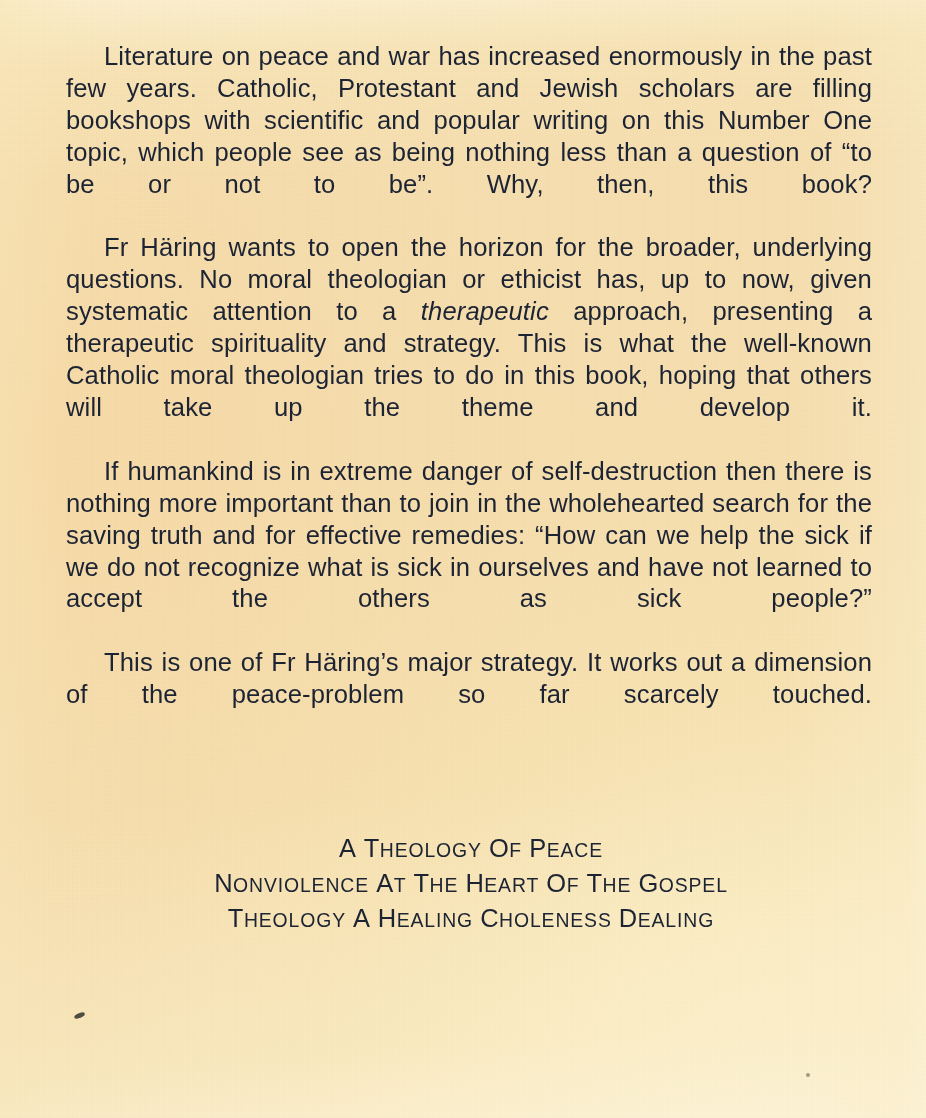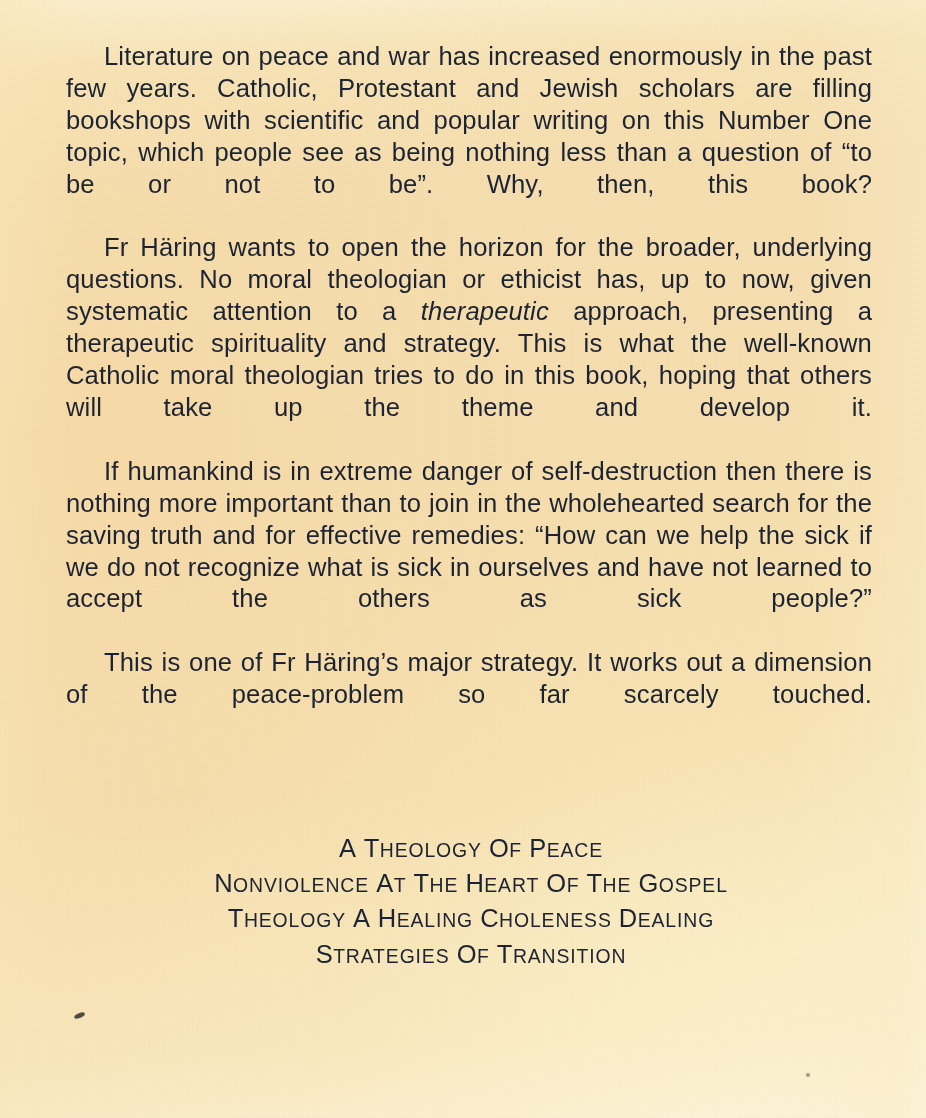--- a/index.html
+++ b/index.html
@@ -176,19 +176,18 @@
     <p class="para">If humankind is in extreme danger of self-destruction then there is nothing more important than to join in the wholehearted search for the saving truth and for effective remedies: “How can we help the sick if we do not recognize what is sick in ourselves and have not learned to accept the others as sick people?”</p>
 
     <p class="para">This is one of Fr Häring’s major strategy. It works out a dimension of the peace-problem so far scarcely touched.</p>
 
   </div>
 
   <div id="chapters">
       <div class="chapter"><span class="cap">A</span> <span class="cap">T</span><span class="sc">HEOLOGY</span> <span class="cap">O</span><span class="sc">F</span> <span class="cap">P</span><span class="sc">EACE</span></div>
       <div class="chapter"><span class="cap">N</span><span class="sc">ONVIOLENCE</span> <span class="cap">A</span><span class="sc">T</span> <span class="cap">T</span><span class="sc">HE</span> <span class="cap">H</span><span class="sc">EART</span> <span class="cap">O</span><span class="sc">F</span> <span class="cap">T</span><span class="sc">HE</span> <span class="cap">G</span><span class="sc">OSPEL</span></div>
       <div class="chapter"><span class="cap">T</span><span class="sc">HEOLOGY</span> <span class="cap">A</span> <span class="cap">H</span><span class="sc">EALING</span> <span class="cap">C</span><span class="sc">HOLENESS</span> <span class="cap">D</span><span class="sc">EALING</span></div>
-      <div class="chapter"><span class="cap">S</span><span class="sc">TRATEGIES</span> <span class="cap">O</span><span class="sc">F</span> <span class="cap">T</span><span class="sc">RANSITION</span></div>
     </div>
 
   <div id="speck"></div>
   <div id="speck2"></div>
 
 </div>
 
 </body></html>

